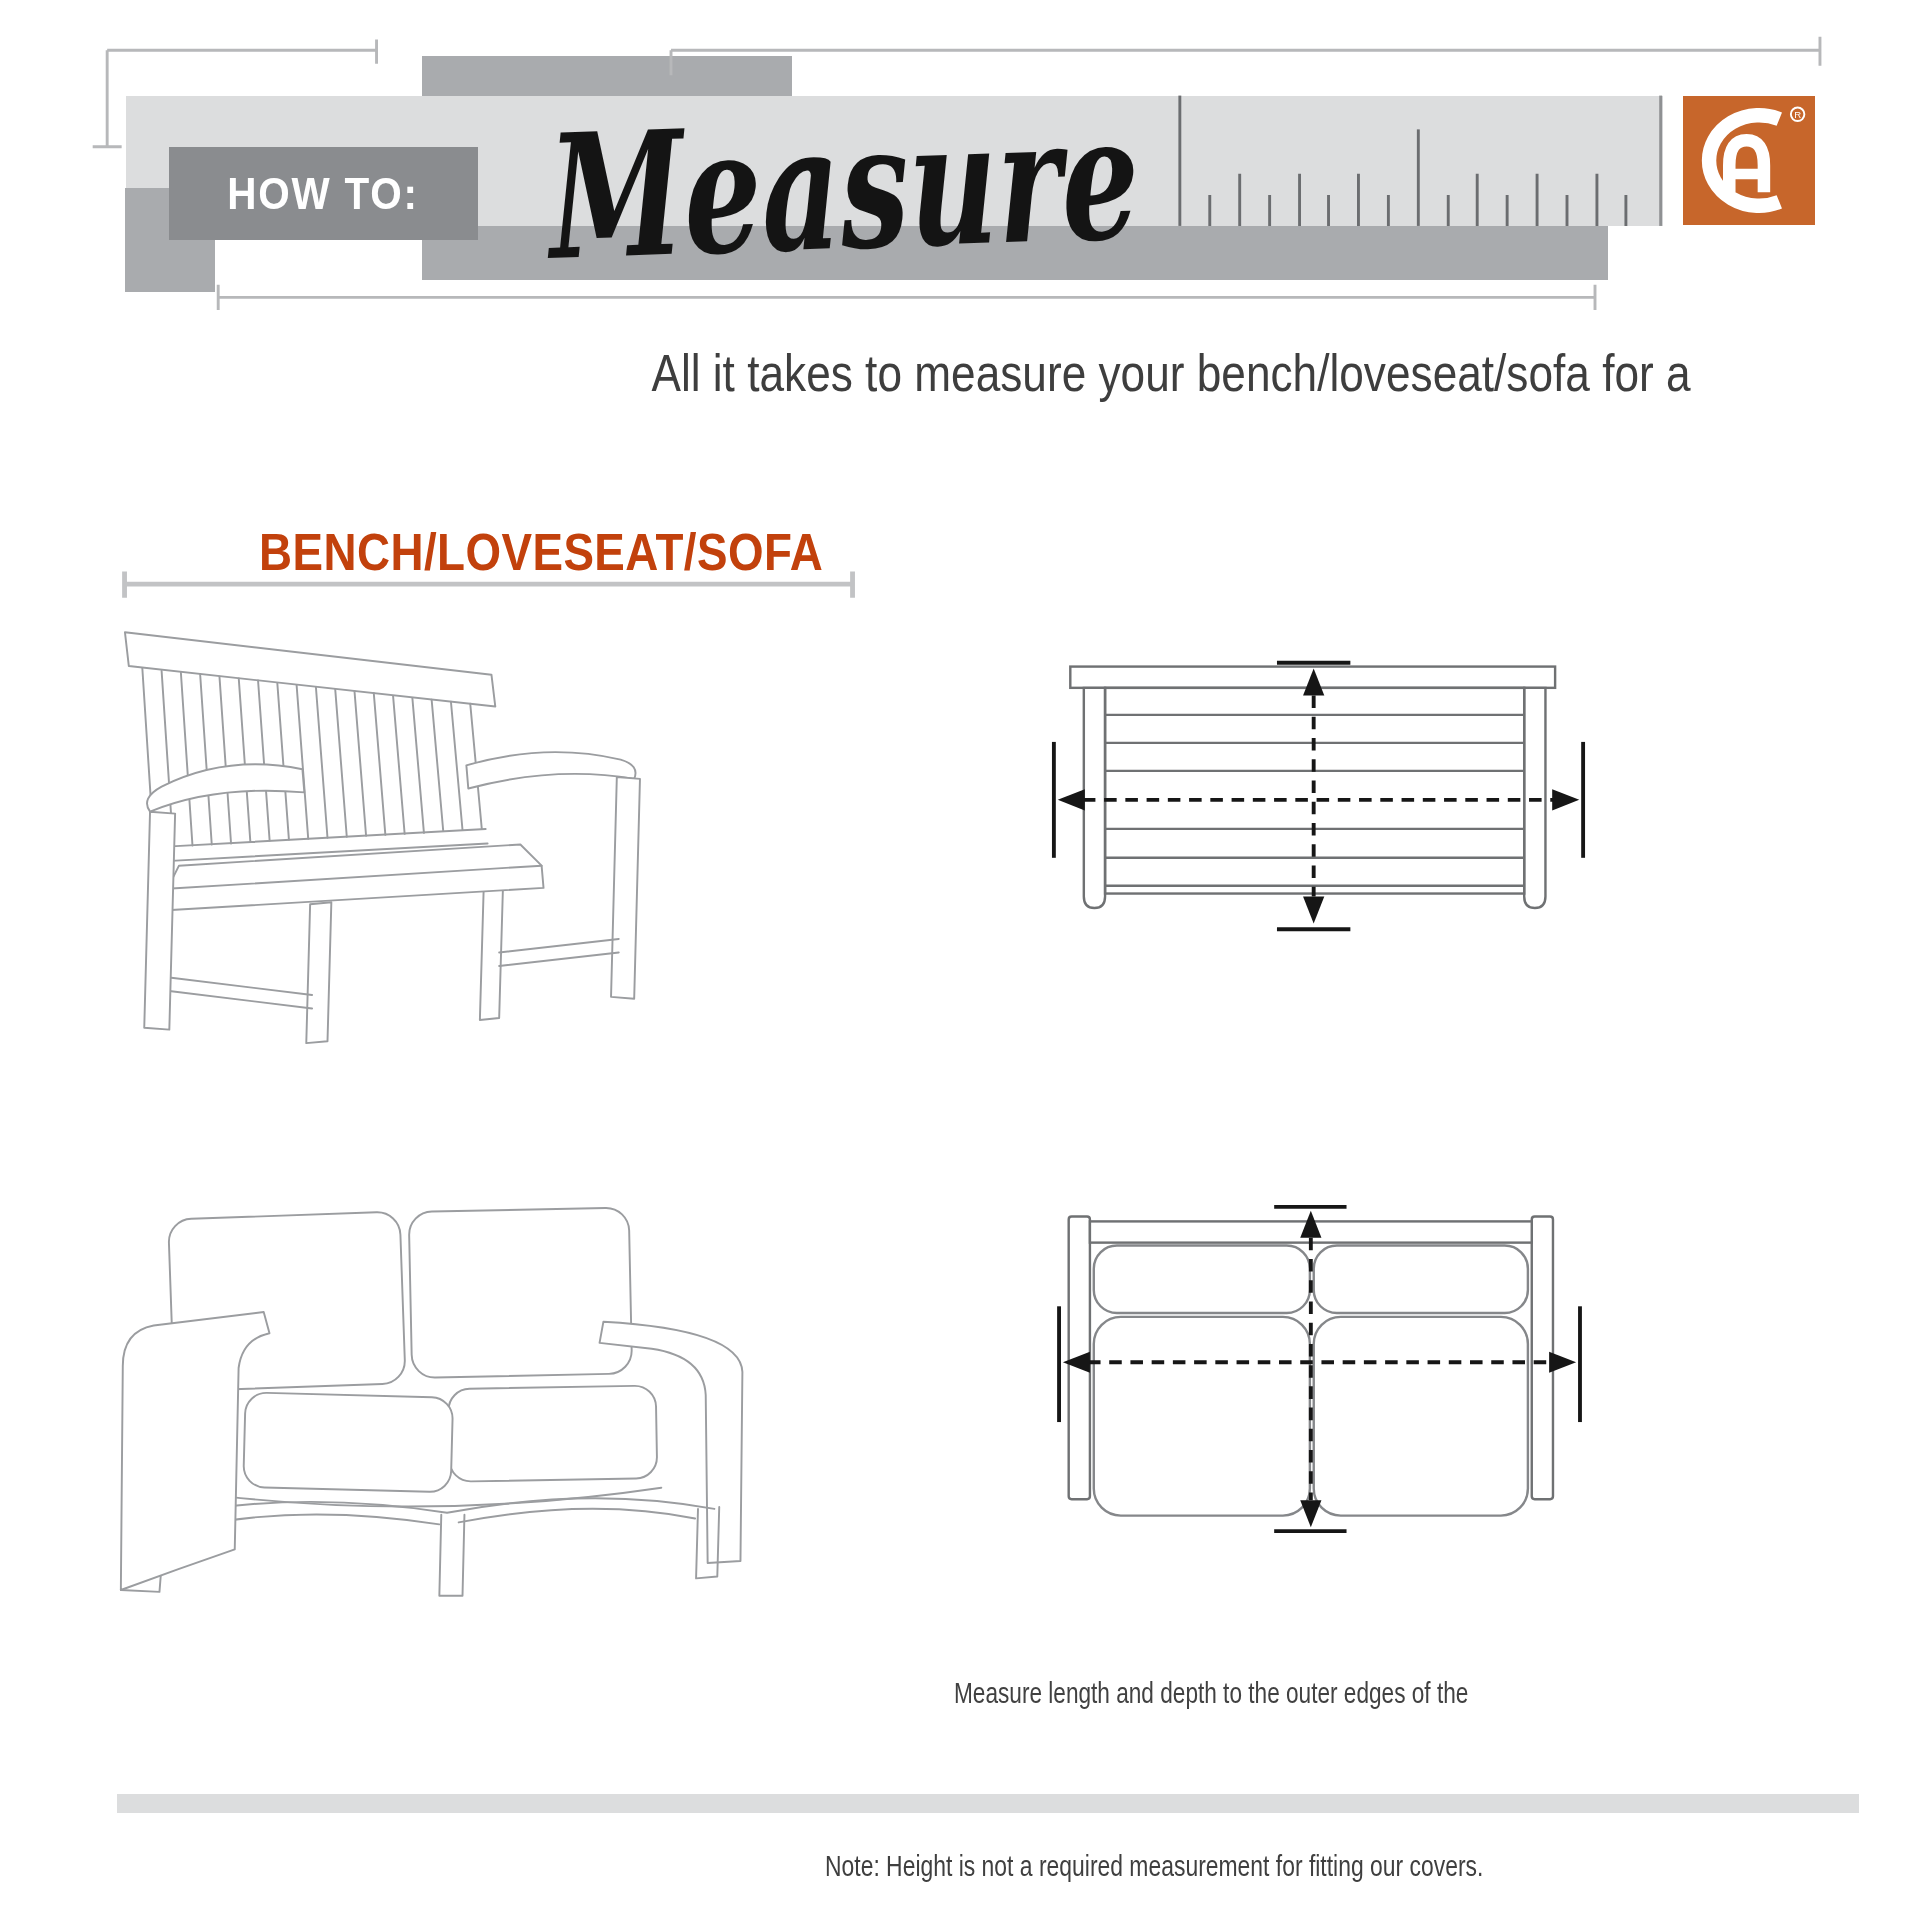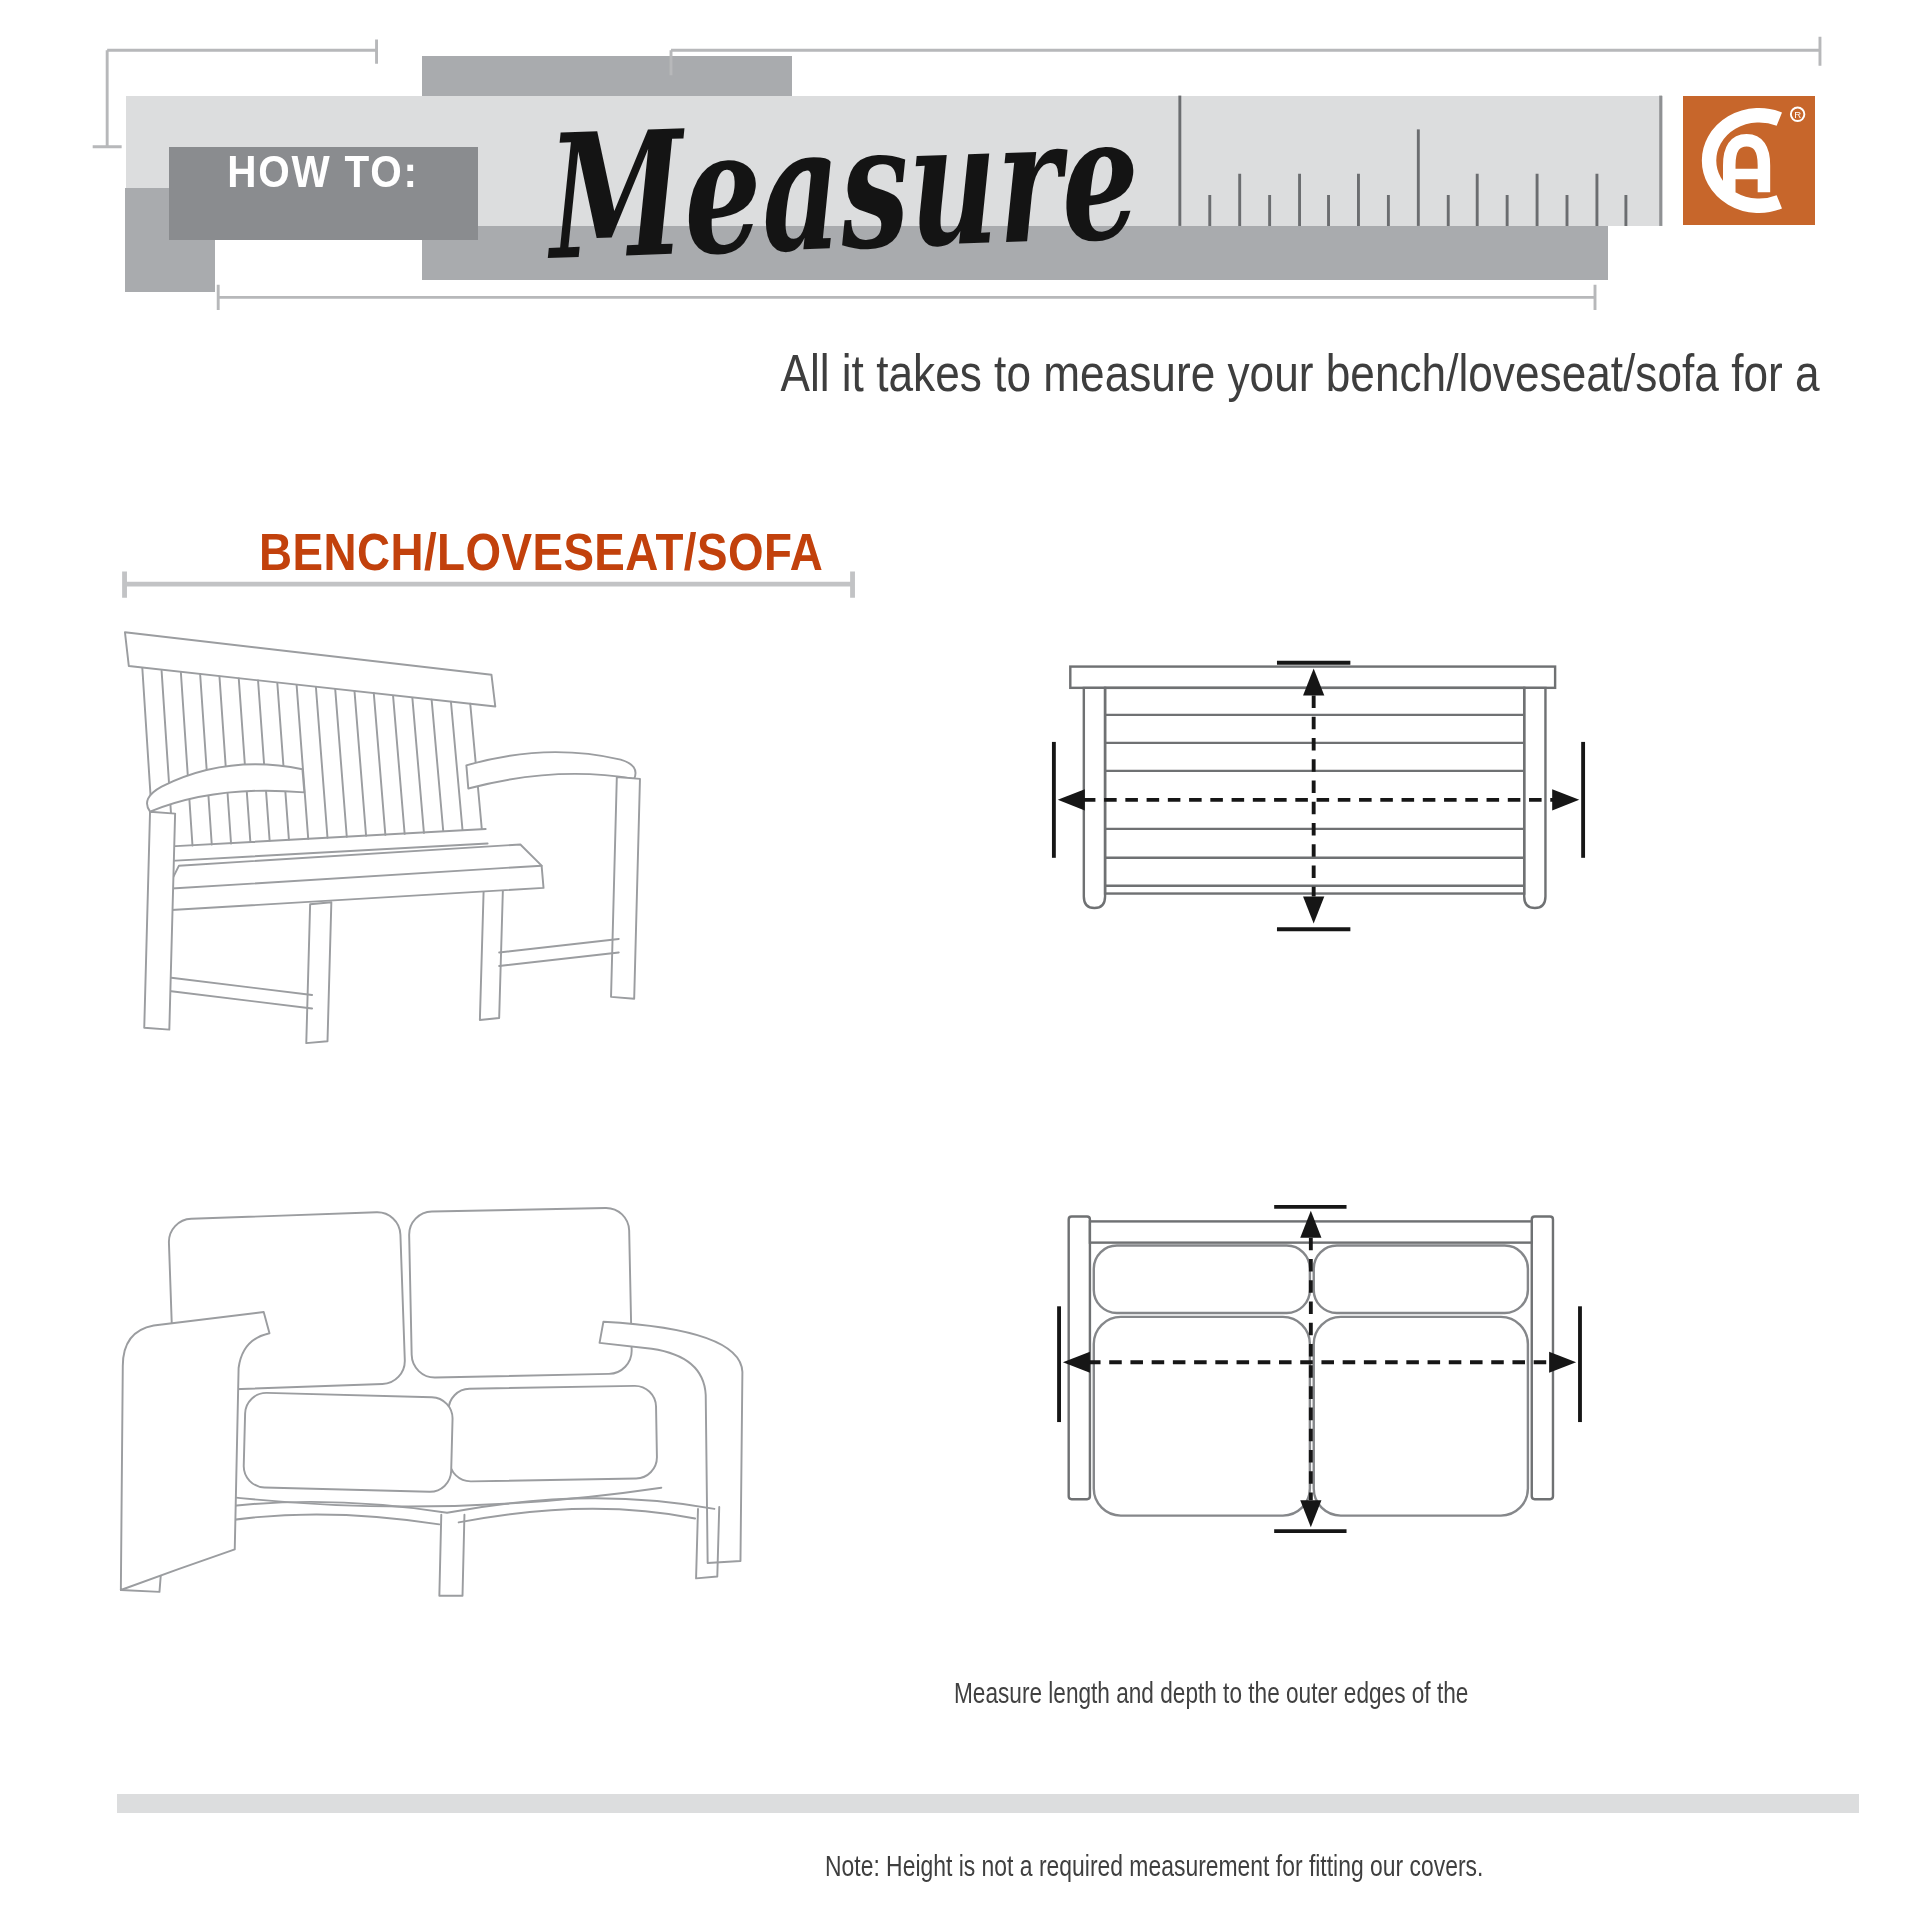--- a/index.html
+++ b/index.html
@@ -4,24 +4,24 @@
 <style>
   html,body{margin:0;padding:0;background:#fff;}
   #canvas{position:relative;width:1931px;height:1931px;background:#fff;overflow:hidden;
           font-family:"Liberation Sans",sans-serif;color:#3e3e3e;}
   .abs{position:absolute;}
   .sx{display:inline-block;transform-origin:0 50%;}
   .sxr{display:inline-block;transform-origin:100% 50%;}
   
   .block-medium{background:#A9ABAE;}
   .band-light{background:#DCDDDE;}
-  .kicker-box{background:#8A8C8F;display:flex;align-items:flex-start;justify-content:center;}
+  .kicker-box{background:#8A8C8F;display:flex;align-items:center;justify-content:center;}
   .kicker-text{color:#fff;font-weight:bold;font-size:44px;letter-spacing:1.9px;transform:scaleX(.92);}
   
-  .intro{font-size:52px;line-height:70px;color:#3e3e3e;text-align:right;font-weight:400;}
+  .intro{font-size:52px;line-height:70px;color:#3e3e3e;text-align:left;font-weight:400;}
   .intro .sxr{transform:scaleX(.85);}
   sup.reg{font-size:.45em;vertical-align:super;}
   .section-label{font-size:52px;font-weight:bold;color:#c2410c;letter-spacing:0.5px;}
   .section-label .sx{transform:scaleX(.88);}
   .caption{font-size:29px;line-height:54px;color:#414141;}
   .caption .sx{transform:scaleX(.78);}
   .note{font-size:29px;color:#3f3f3f;text-align:right;}
   .note .sx{transform:scaleX(.79);}
   .bottom-bar{background:#DCDDDE;}
   svg{display:block;}

